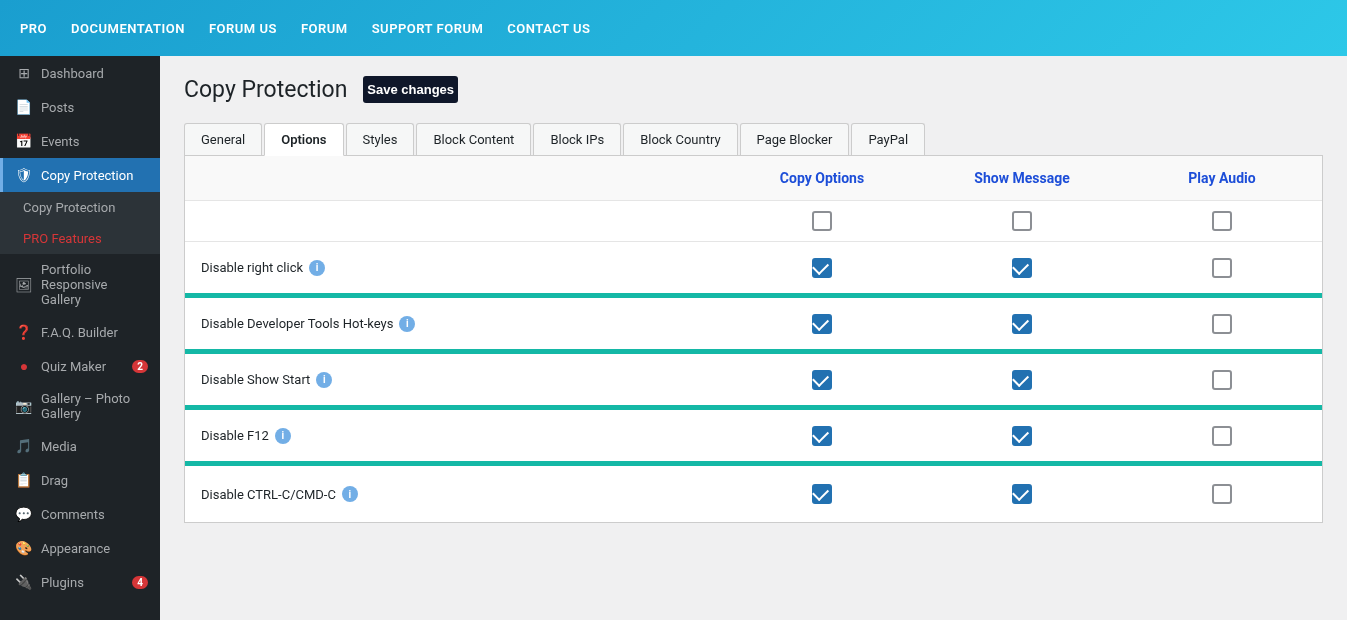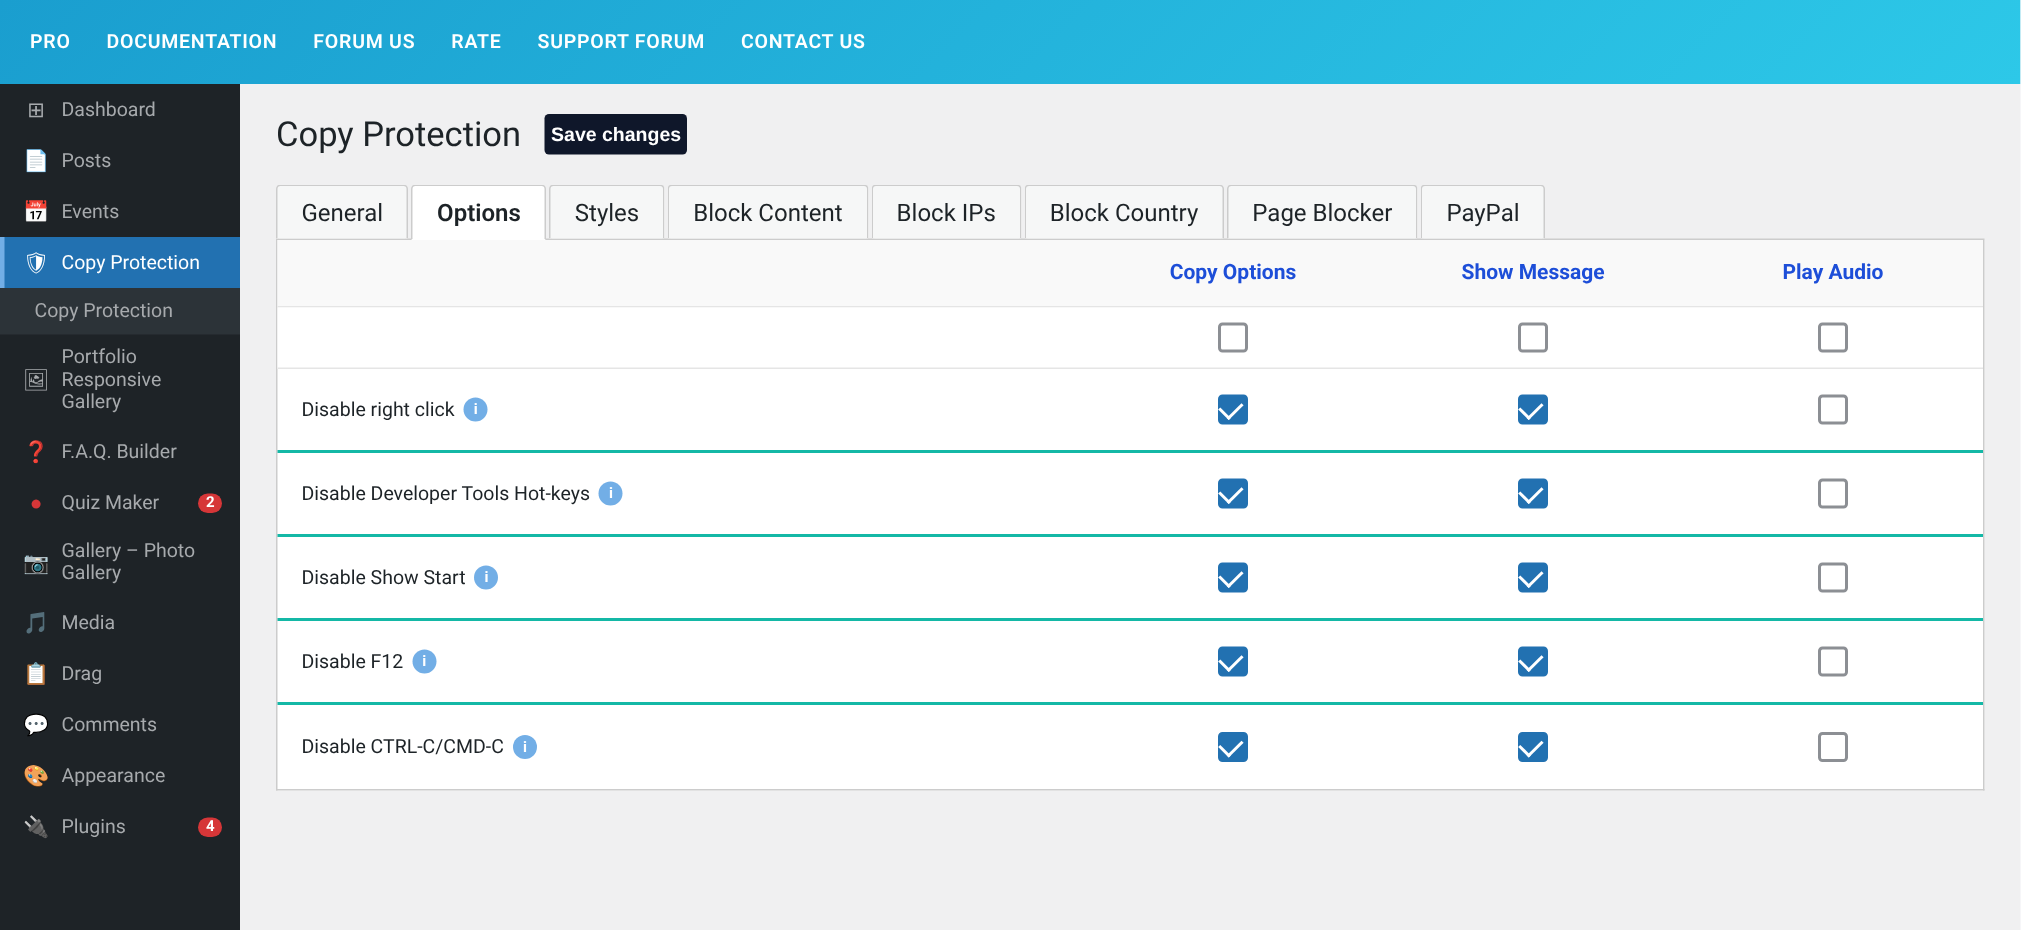--- a/index.html
+++ b/index.html
@@ -131,21 +131,21 @@
       gap: 0;
       margin-bottom: 0;
       border-bottom: 1px solid #ccc;
     }
     .tab {
       padding: 8px 16px;
       background: #f6f7f7;
       border: 1px solid #ccc;
       border-bottom: none;
       cursor: pointer;
-      font-size: 16px;
+      font-size: 13px;
       color: #1d2327;
       margin-right: 2px;
       border-radius: 3px 3px 0 0;
     }
     .tab.active {
       background: #fff;
       border-bottom: 1px solid #fff;
       margin-bottom: -1px;
       font-weight: 600;
     }
@@ -168,21 +168,21 @@
       font-weight: 700;
       font-size: 14px;
       color: #1d4ed8;
       text-align: center;
     }
     .options-header-cell:first-child { text-align: left; }
 
     .options-row {
       display: grid;
       grid-template-columns: 1fr 200px 200px 200px;
-      border-bottom: 2px solid #14b8a6;
+      border-bottom: 5px solid #14b8a6;
       align-items: center;
       min-height: 56px;
     }
     .options-row:last-child { border-bottom: none; }
     .options-row-label {
       padding: 12px 16px;
       font-size: 13px;
       color: #1d2327;
       display: flex;
       align-items: center;
@@ -252,21 +252,21 @@
     }
   </style>
 </head>
 <body>
 
 <div class="top-nav">
   <div class="top-nav-links">
     <a class="top-nav-link">PRO</a>
     <a class="top-nav-link">DOCUMENTATION</a>
     <a class="top-nav-link">FORUM US</a>
-    <a class="top-nav-link">RATE</a>
+    <a class="top-nav-link">FORUM</a>
     <a class="top-nav-link">SUPPORT FORUM</a>
     <a class="top-nav-link">CONTACT US</a>
   </div>
 </div>
 
 <div class="main-layout">
 
   <div class="sidebar">
     <div class="sidebar-item">
       <span class="sidebar-icon">⊞</span>
@@ -281,20 +281,23 @@
       <span>Events</span>
     </div>
     <div class="sidebar-item active">
       <span class="sidebar-icon">🛡</span>
       <span>Copy Protection</span>
     </div>
 
     <div class="sidebar-submenu">
       <div class="sidebar-item">
         <span>Copy Protection</span>
+      </div>
+      <div class="sidebar-item pro-features">
+        <span style="color:#d63638;">PRO Features</span>
       </div>
     </div>
 
     <div class="sidebar-item">
       <span class="sidebar-icon">🖼</span>
       <span>Portfolio Responsive Gallery</span>
     </div>
     <div class="sidebar-item">
       <span class="sidebar-icon">❓</span>
       <span>F.A.Q. Builder</span>

